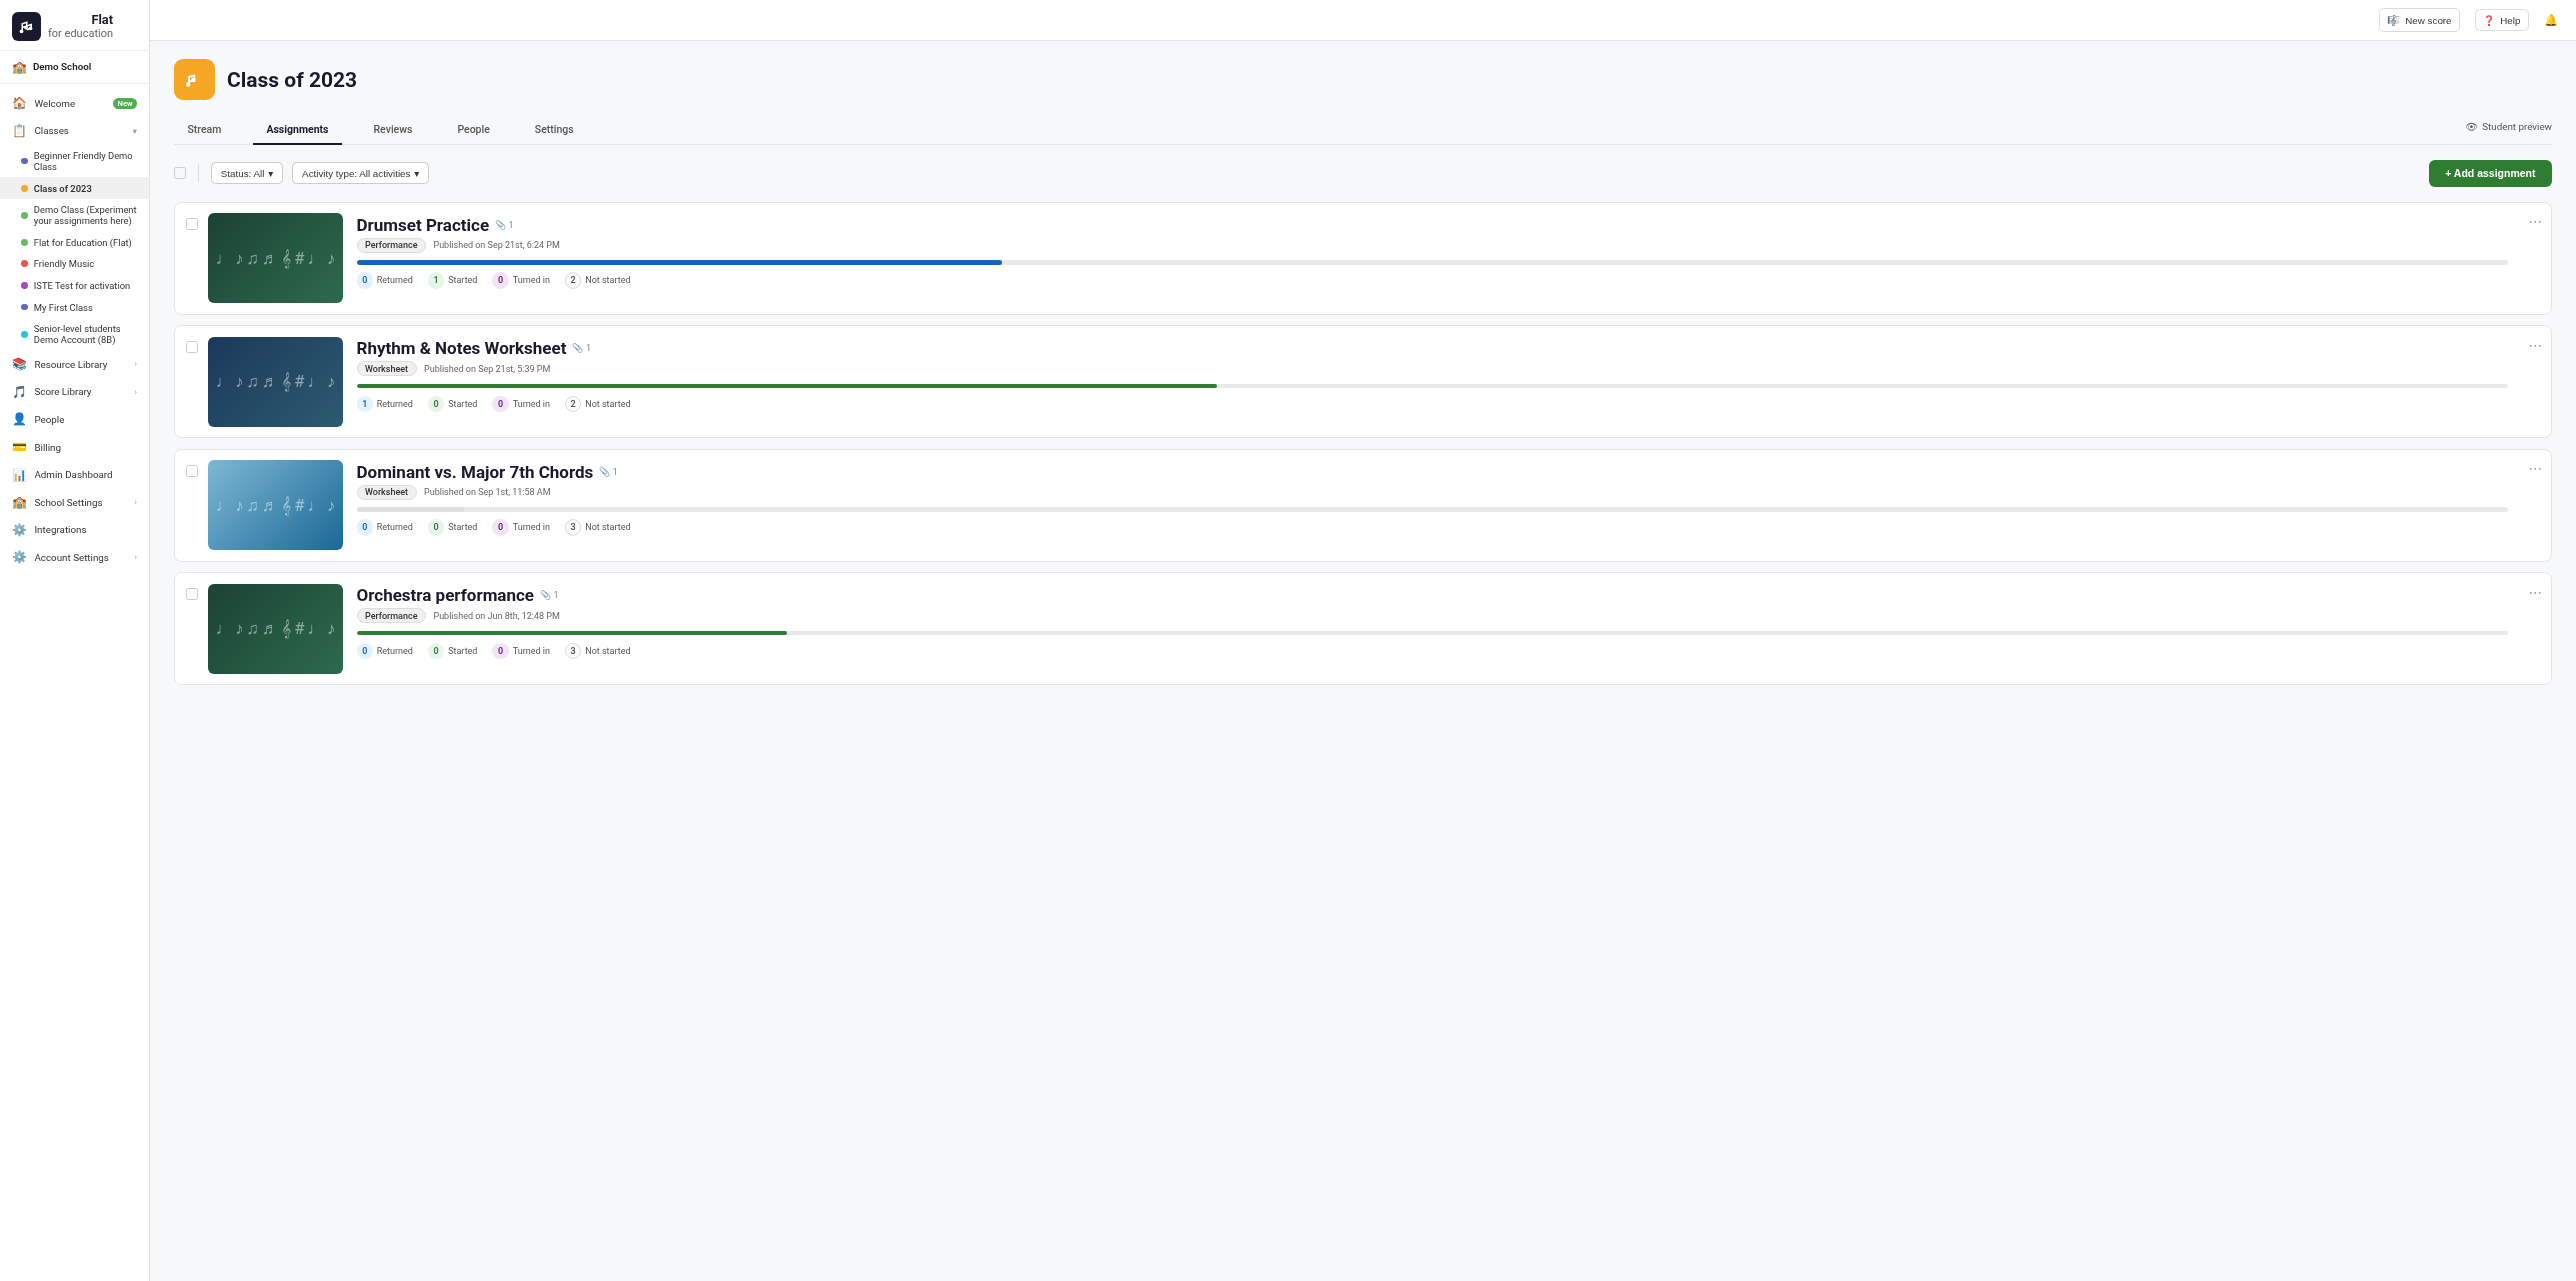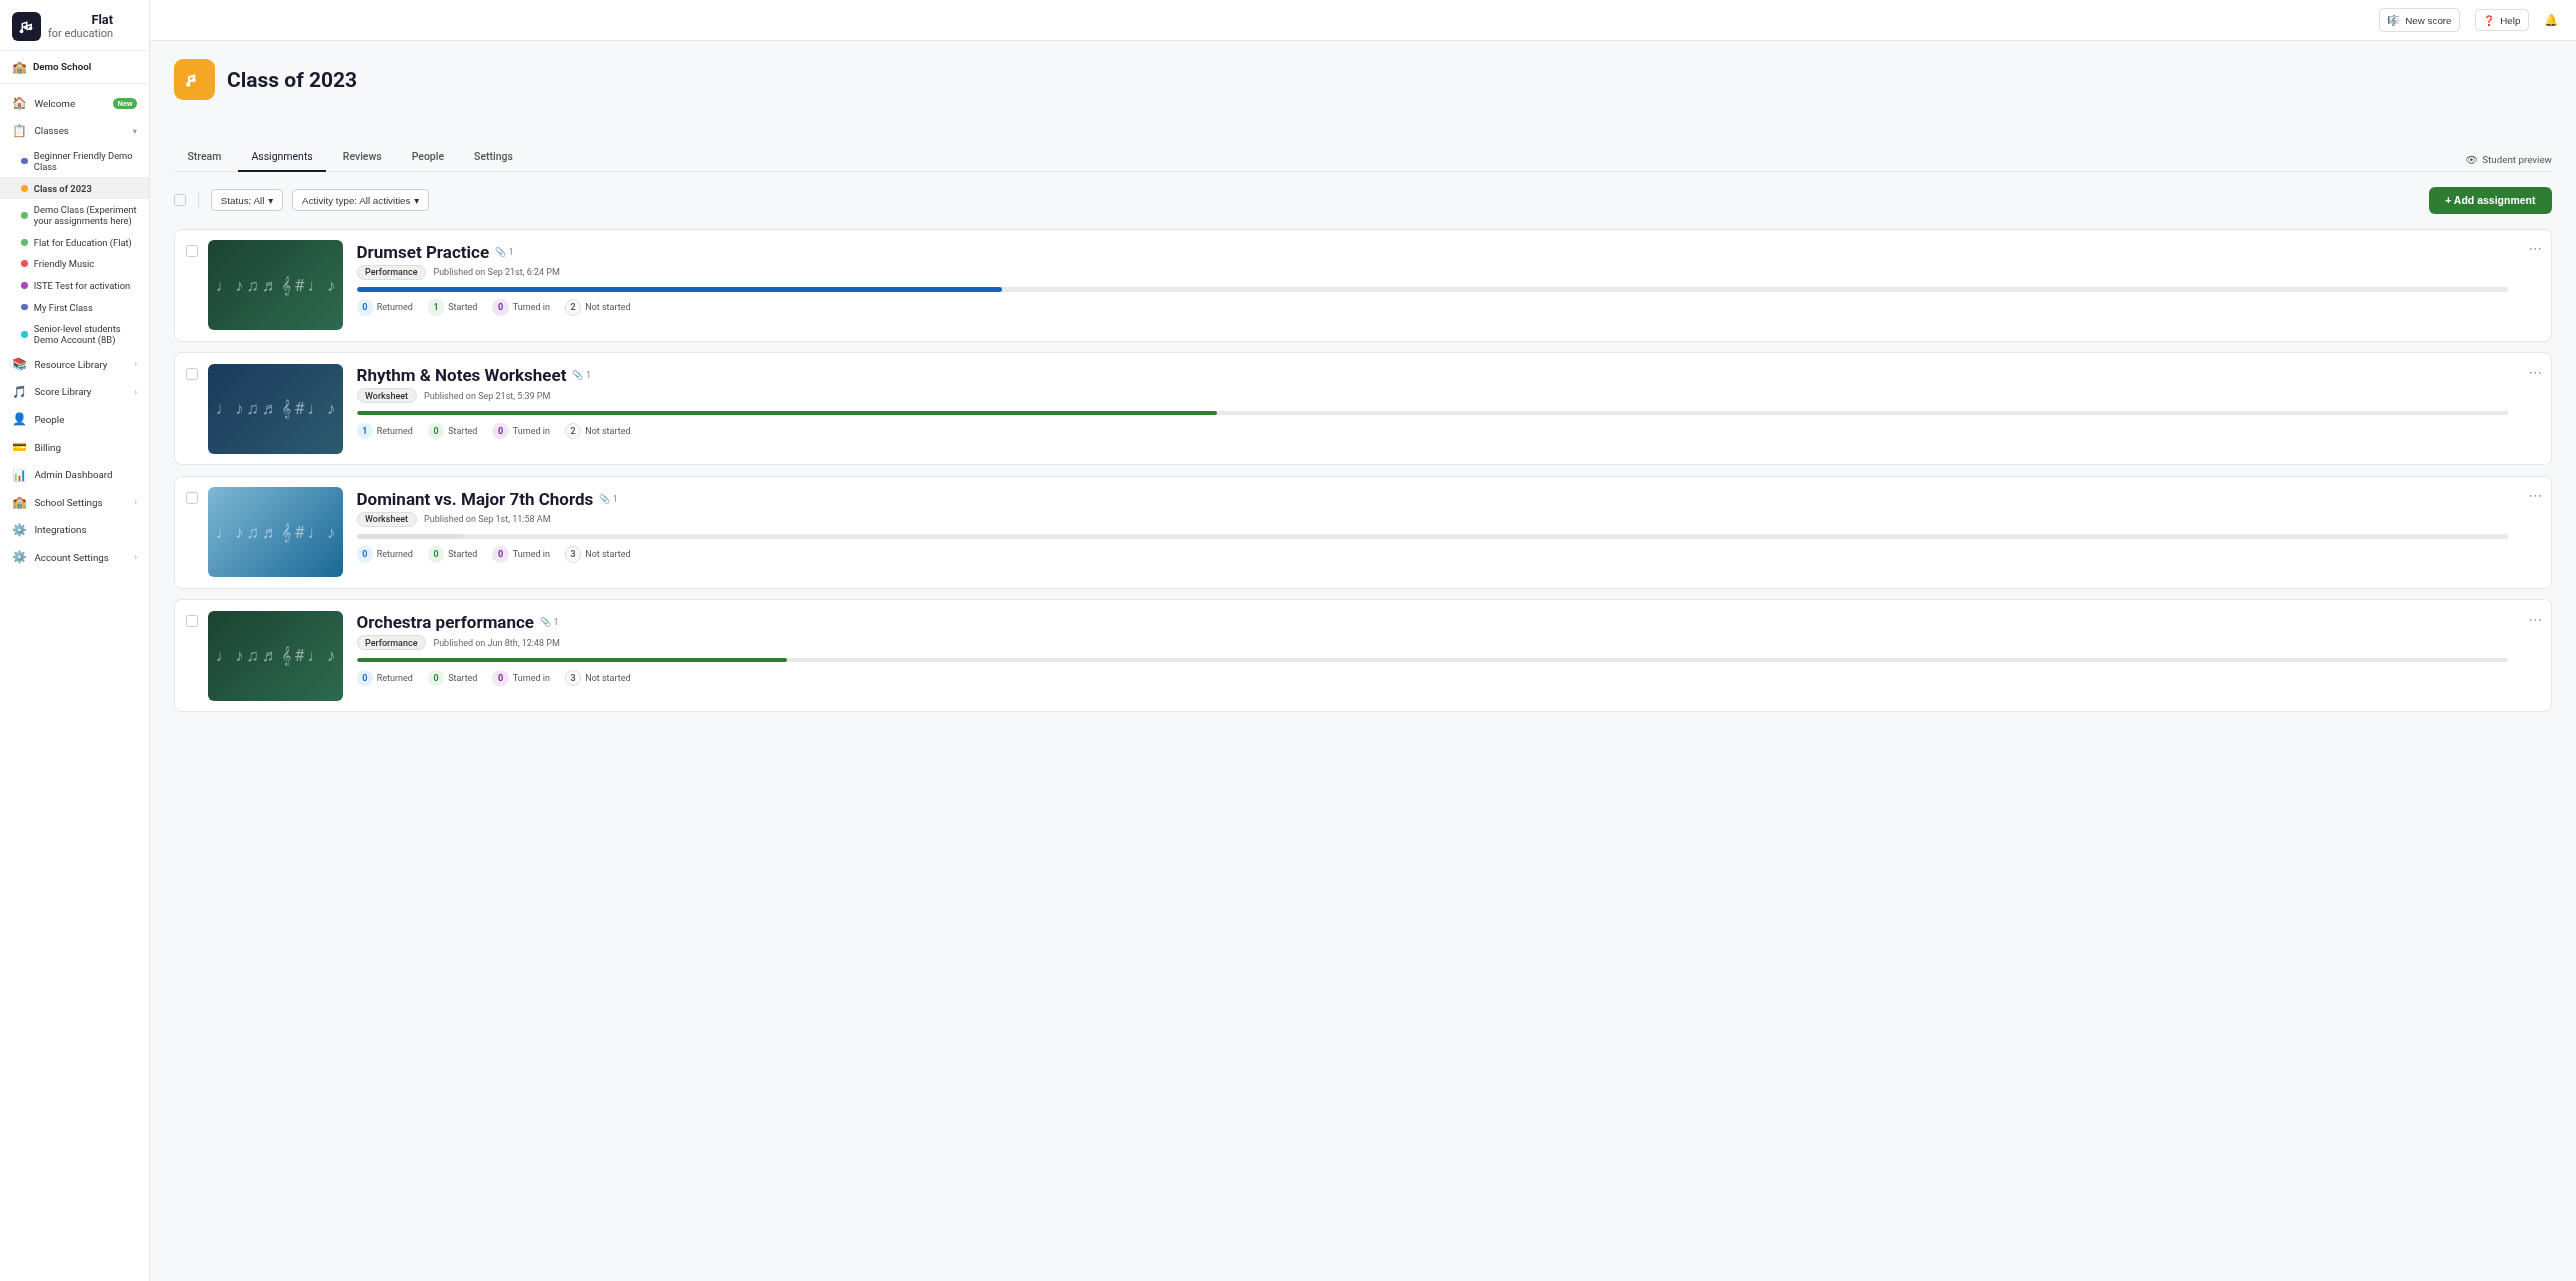--- a/index.html
+++ b/index.html
@@ -114,32 +114,32 @@
       background: #f5a623;
       display: flex; align-items: center; justify-content: center;
       font-size: 19.5px;
     }
     .class-header h1 {
       font-size: 21px; font-weight: 700; color: #1a1a2e;
     }
 
     
     .tabs {
-      display: flex; align-items: flex-end; gap: 3px;
+      display: flex; align-items: center; gap: 18px;
       border-bottom: 1.5px solid #e5e5e5;
       margin-bottom: 15px;
     }
     .tab {
       padding: 7.5px 13.5px;
       font-size: 10.5px; color: #555; cursor: pointer;
       border-bottom: 2.3px solid transparent;
       margin-bottom: -1.5px;
       font-weight: 500;
     }
-    .tab.active { color: #1a1a2e; border-bottom-color: #1a1a2e; font-weight: 400; margin-top: 27px; }
+    .tab.active { color: #1a1a2e; border-bottom-color: #1a1a2e; font-weight: 700; }
 
     .tabs-right {
       margin-left: auto;
       display: flex; align-items: center; gap: 4.5px;
       padding-bottom: 6px;
       font-size: 9.8px; color: #555; cursor: pointer;
     }
 
     
     .toolbar {

